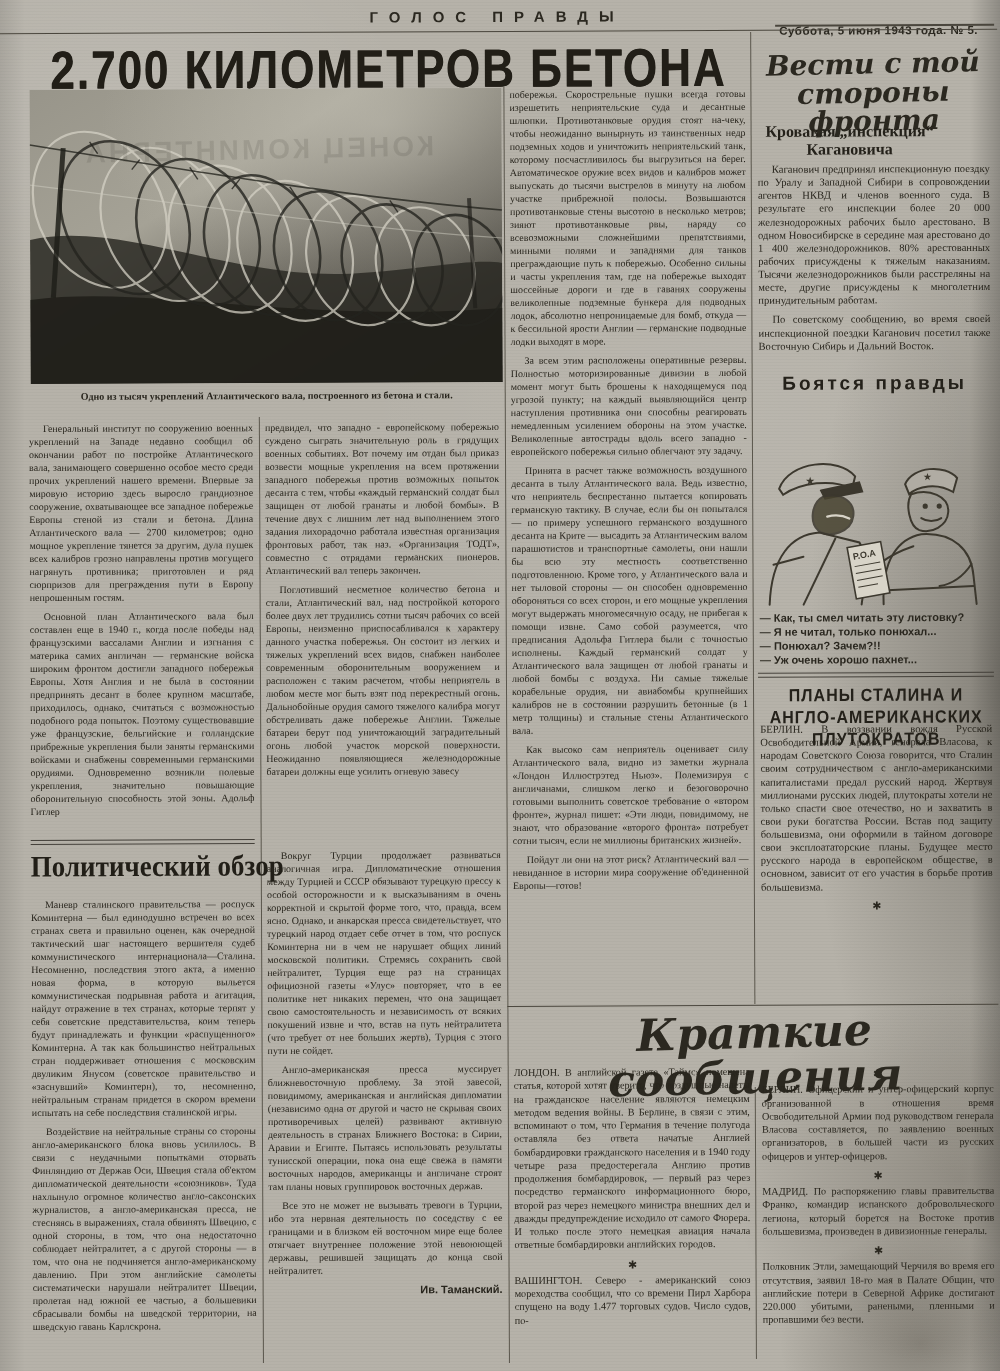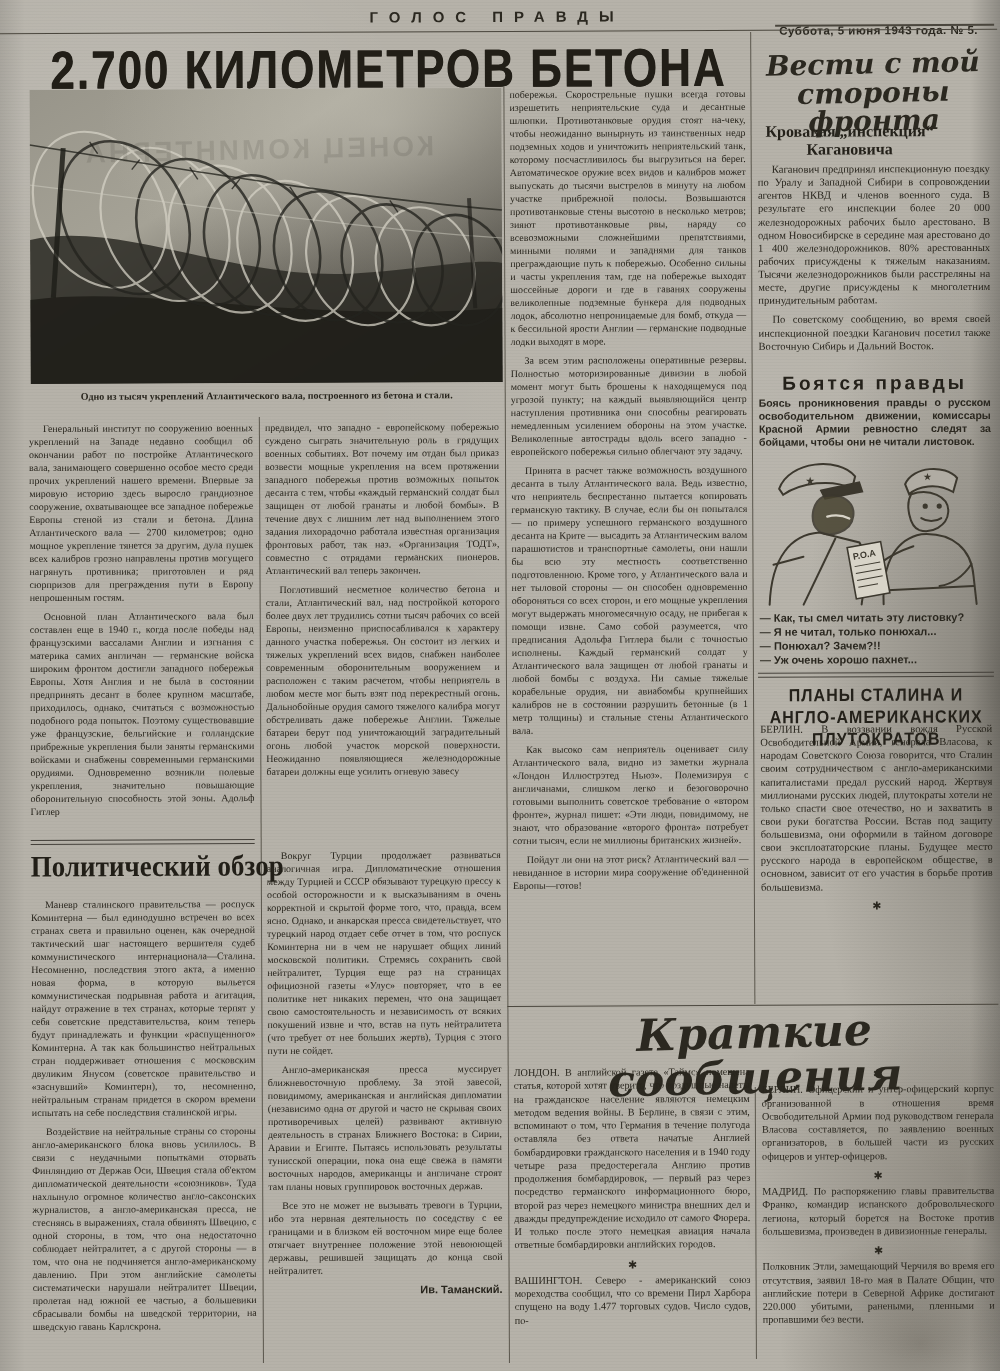--- a/index.html
+++ b/index.html
@@ -153,21 +153,20 @@
 
   <div class="abs script-head" style="left:758px;top:52px;width:236px;font-size:28px;transform:rotate(-1deg);">Вести с той стороны фронта</div>
 
   <div class="abs sec-head-serif" style="left:736px;top:124px;width:232px;">Кровавая „инспекция“ Кагановича</div>
   <div class="abs bodytext rc-text" style="left:760px;top:164px;width:232px;height:200px;">
     <p>Каганович предпринял инспекционную поездку по Уралу и Западной Сибири в сопровождении агентов НКВД и членов военного суда. В результате его инспекции более 20 000 железнодорожных рабочих было арестовано. В одном Новосибирске в середине мая арестовано до 1 400 железнодорожников. 80% арестованных рабочих присуждены к тяжелым наказаниям. Тысячи железнодорожников были расстреляны на месте, другие присуждены к многолетним принудительным работам.</p>
     <p>По советскому сообщению, во время своей инспекционной поездки Каганович посетил также Восточную Сибирь и Дальний Восток.</p>
   </div>
 
   <div class="abs sec-head-sans" style="left:760px;top:374px;width:232px;font-size:19px;letter-spacing:3px;">Боятся правды</div>
-  <div class="abs" style="left:760px;top:398px;width:232px;font-family:'Liberation Sans',sans-serif;font-weight:bold;font-size:10.5px;line-height:1.25;text-align:justify;color:#2a271f;">Боясь проникновения правды о русском освободительном движении, комиссары Красной Армии ревностно следят за бойцами, чтобы они не читали листовок.</div>
 
   <div class="abs" style="left:764px;top:446px;width:226px;height:164px;">
     <svg width="226" height="164" viewBox="0 0 226 164">
       <g fill="none" stroke="#3c382e" stroke-width="2" stroke-linecap="round">
 
         <path d="M16,44 C26,16 76,12 92,32 L89,44 C68,34 38,38 20,50 Z" fill="#b0ac a3" stroke-width="2"></path>
         <path d="M58,46 L96,38 L99,47 L62,54 Z" fill="#3c382e"></path>
         <path d="M60,52 C80,48 92,58 90,72 C88,88 66,94 55,86 C46,78 48,58 60,52 Z" fill="#47422f" opacity="0.85"></path>
         <path d="M64,72 C72,70 80,71 86,74" stroke="#d8d4c8" stroke-width="2.4"></path>
         <path d="M6,160 C8,112 28,90 56,88 L96,98 C104,110 102,134 98,160"></path>

